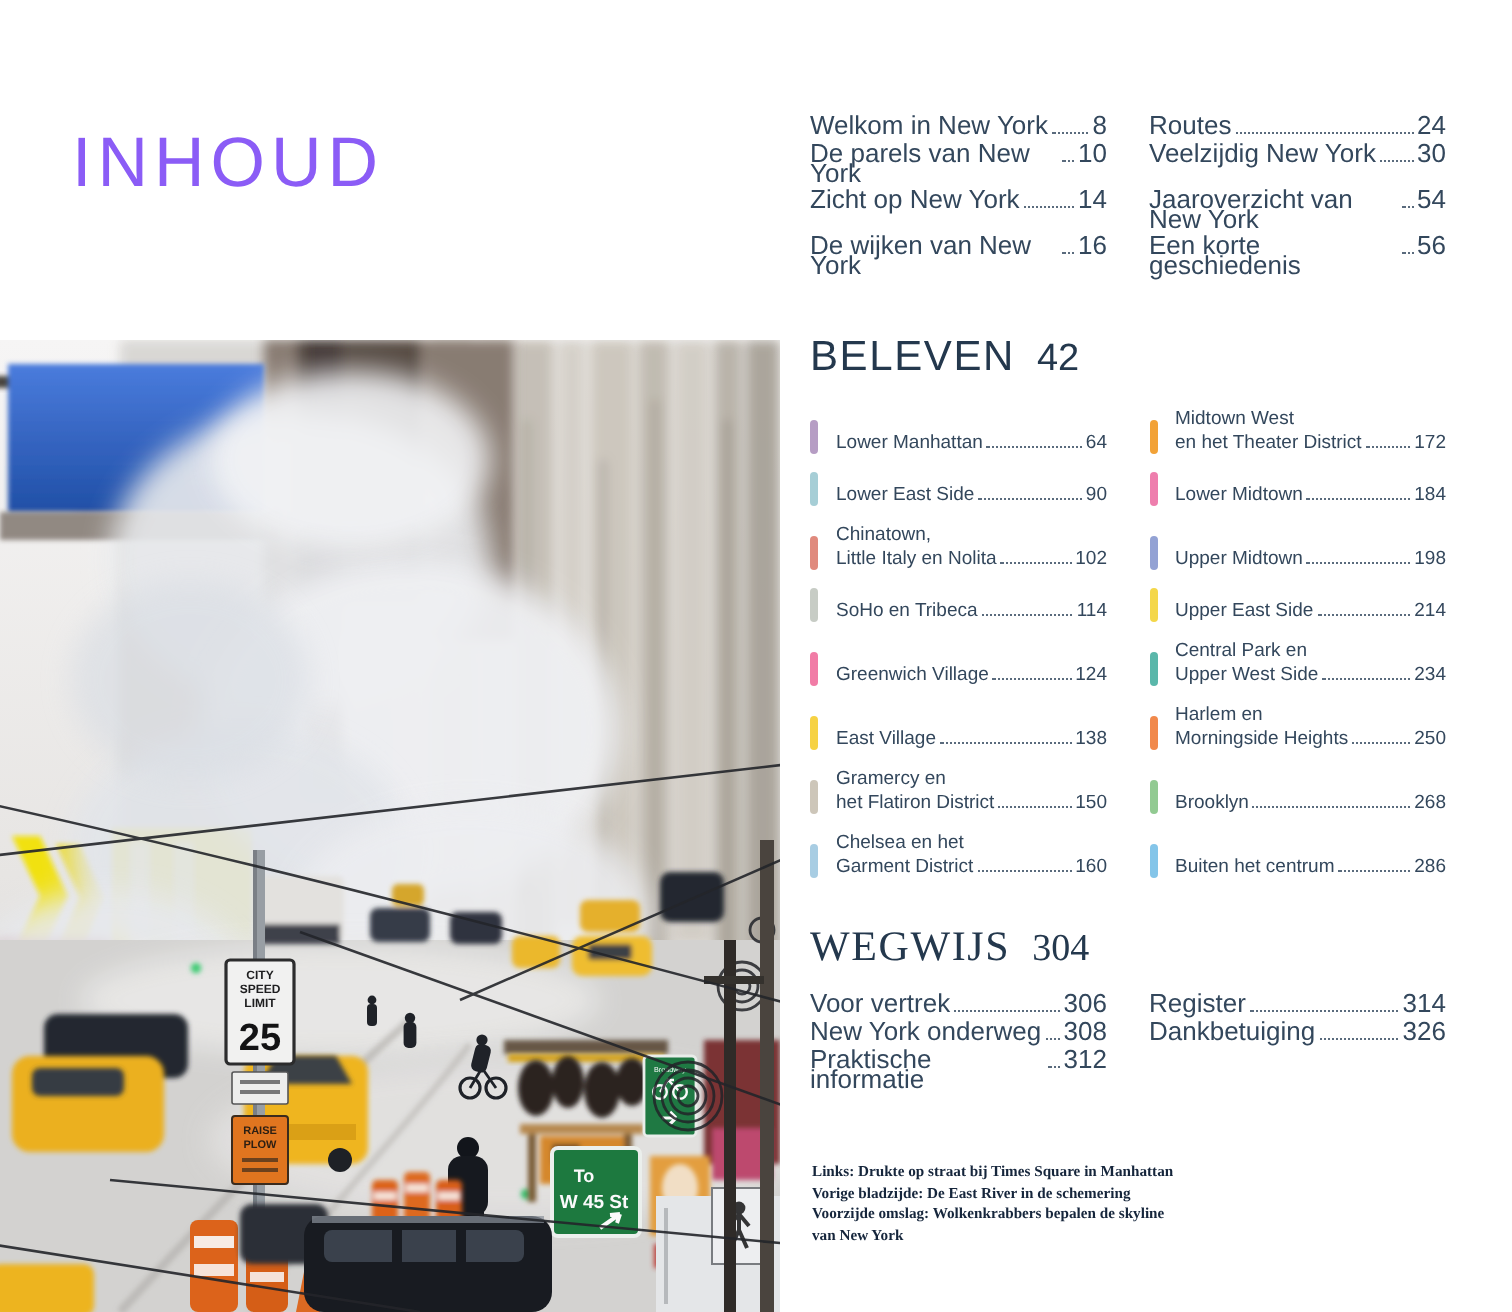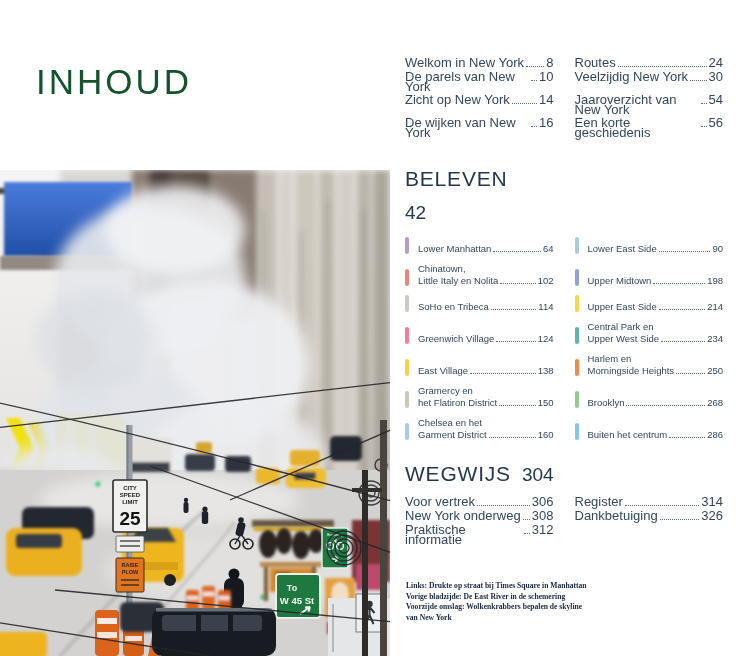--- a/index.html
+++ b/index.html
@@ -1,27 +1,27 @@
 <!DOCTYPE html>
 <html><head>
 <meta charset="utf-8">
 <style>
   html,body{margin:0;padding:0;background:#ffffff;}
   .page{position:relative;width:756px;height:656px;background:#ffffff;overflow:hidden;
         font-family:"Liberation Sans",sans-serif;color:#33475c;}
   .book-title{position:absolute;left:36px;top:62px;font-size:35px;font-weight:300;
-        letter-spacing:3px;color:#14532d;}
+        letter-spacing:3px;color:#8b5cf6;}
   .photo-wrap{position:absolute;left:0;top:170px;width:470px;height:486px;}
   .content{position:absolute;left:405px;top:58px;width:318px;}
   .section-head{display:flex;align-items:baseline;gap:11px;font-size:21px;font-weight:400;
         letter-spacing:0.8px;color:#24384d;}
   .section-head .sec-page{font-size:19px;letter-spacing:0;}
   .head-ontdekken{margin-top:3px;margin-bottom:11px;}
-  .head-beleven{margin-top:29px;margin-bottom:13px;flex-direction:column;}
-  .head-wegwijs{margin-top:22px;margin-bottom:11px;}
+  .head-beleven{margin-top:29px;margin-bottom:13px;}
+  .head-wegwijs{margin-top:22px;margin-bottom:11px;font-family:Liberation Serif, serif;}
   .entry-grid{display:grid;grid-template-columns:1fr 1fr;column-gap:21px;row-gap:3px;
         font-size:13px;line-height:10px;}
   .entry{display:flex;align-items:baseline;}
   .leader{flex:1;border-bottom:1px dotted #5a6b7d;margin:0 2px 2px 2px;min-width:6px;}
   .e-page{white-space:nowrap;}
   .item-grid{display:grid;grid-template-columns:1fr 1fr;column-gap:21px;row-gap:9px;
         align-items:end;font-size:9.5px;line-height:11.5px;}
   .b-item{display:flex;align-items:flex-end;}
   .bar{width:4px;height:17px;border-radius:2px;margin-right:9px;flex:none;}
   .b-lines{display:flex;flex-direction:column;flex:1;}
@@ -363,26 +363,47 @@
           <span class="bar" style="background-color: rgb(182, 157, 196);"></span>
           <span class="b-lines">
             <span class="b-l2">
               <span>Lower Manhattan</span>
               <span class="leader"></span>
               <span class="e-page">64</span>
             </span>
           </span>
         </div>
       <div class="b-item">
+          <span class="bar" style="background-color: rgb(242, 162, 55);"></span>
+          <span class="b-lines">
+            <span class="b-l1">Midtown West</span>
+            <span class="b-l2">
+              <span>en het Theater District</span>
+              <span class="leader"></span>
+              <span class="e-page">172</span>
+            </span>
+          </span>
+        </div>
+      <div class="b-item">
           <span class="bar" style="background-color: rgb(166, 206, 214);"></span>
           <span class="b-lines">
             <span class="b-l2">
               <span>Lower East Side</span>
               <span class="leader"></span>
               <span class="e-page">90</span>
+            </span>
+          </span>
+        </div>
+      <div class="b-item">
+          <span class="bar" style="background-color: rgb(238, 126, 173);"></span>
+          <span class="b-lines">
+            <span class="b-l2">
+              <span>Lower Midtown</span>
+              <span class="leader"></span>
+              <span class="e-page">184</span>
             </span>
           </span>
         </div>
       <div class="b-item">
           <span class="bar" style="background-color: rgb(224, 138, 125);"></span>
           <span class="b-lines">
             <span class="b-l1">Chinatown,</span>
             <span class="b-l2">
               <span>Little Italy en Nolita</span>
               <span class="leader"></span>

